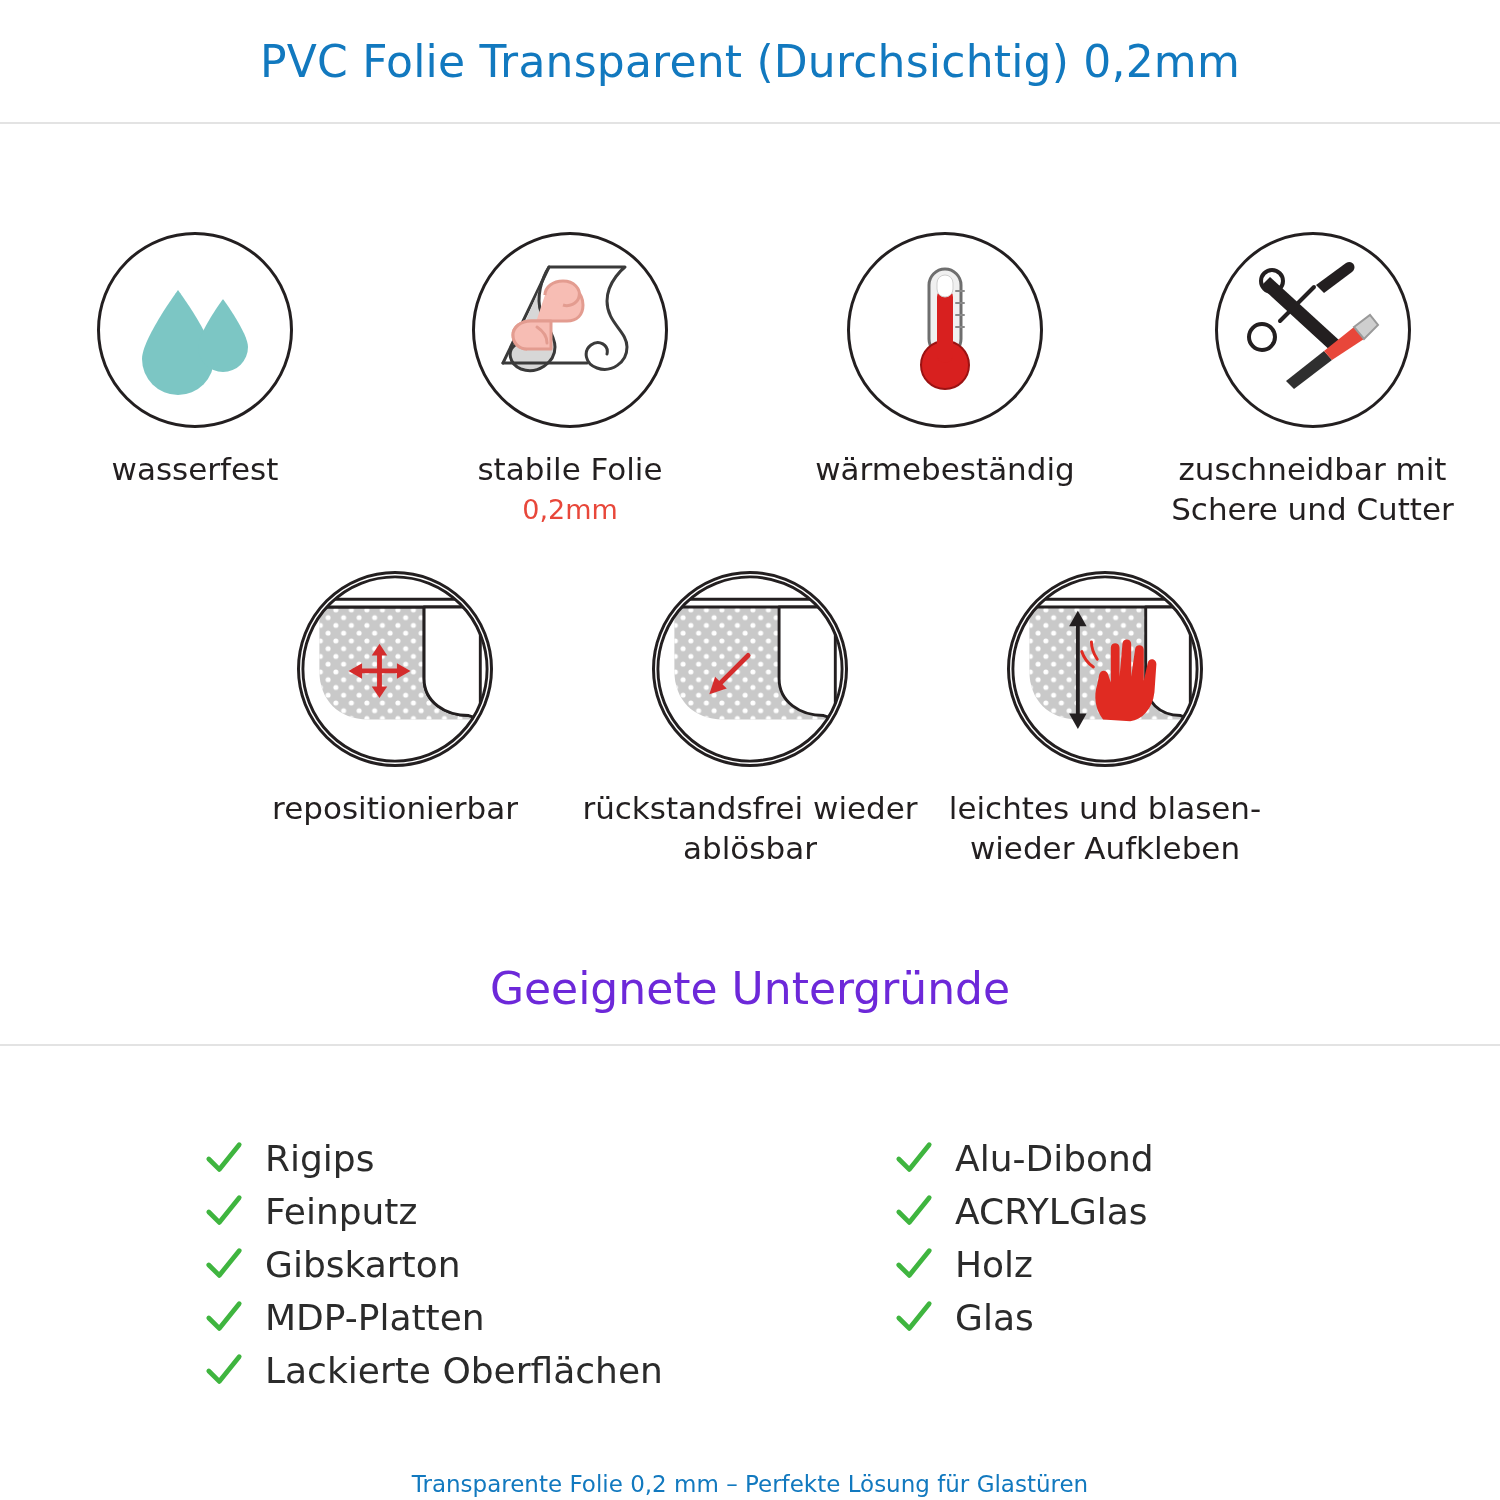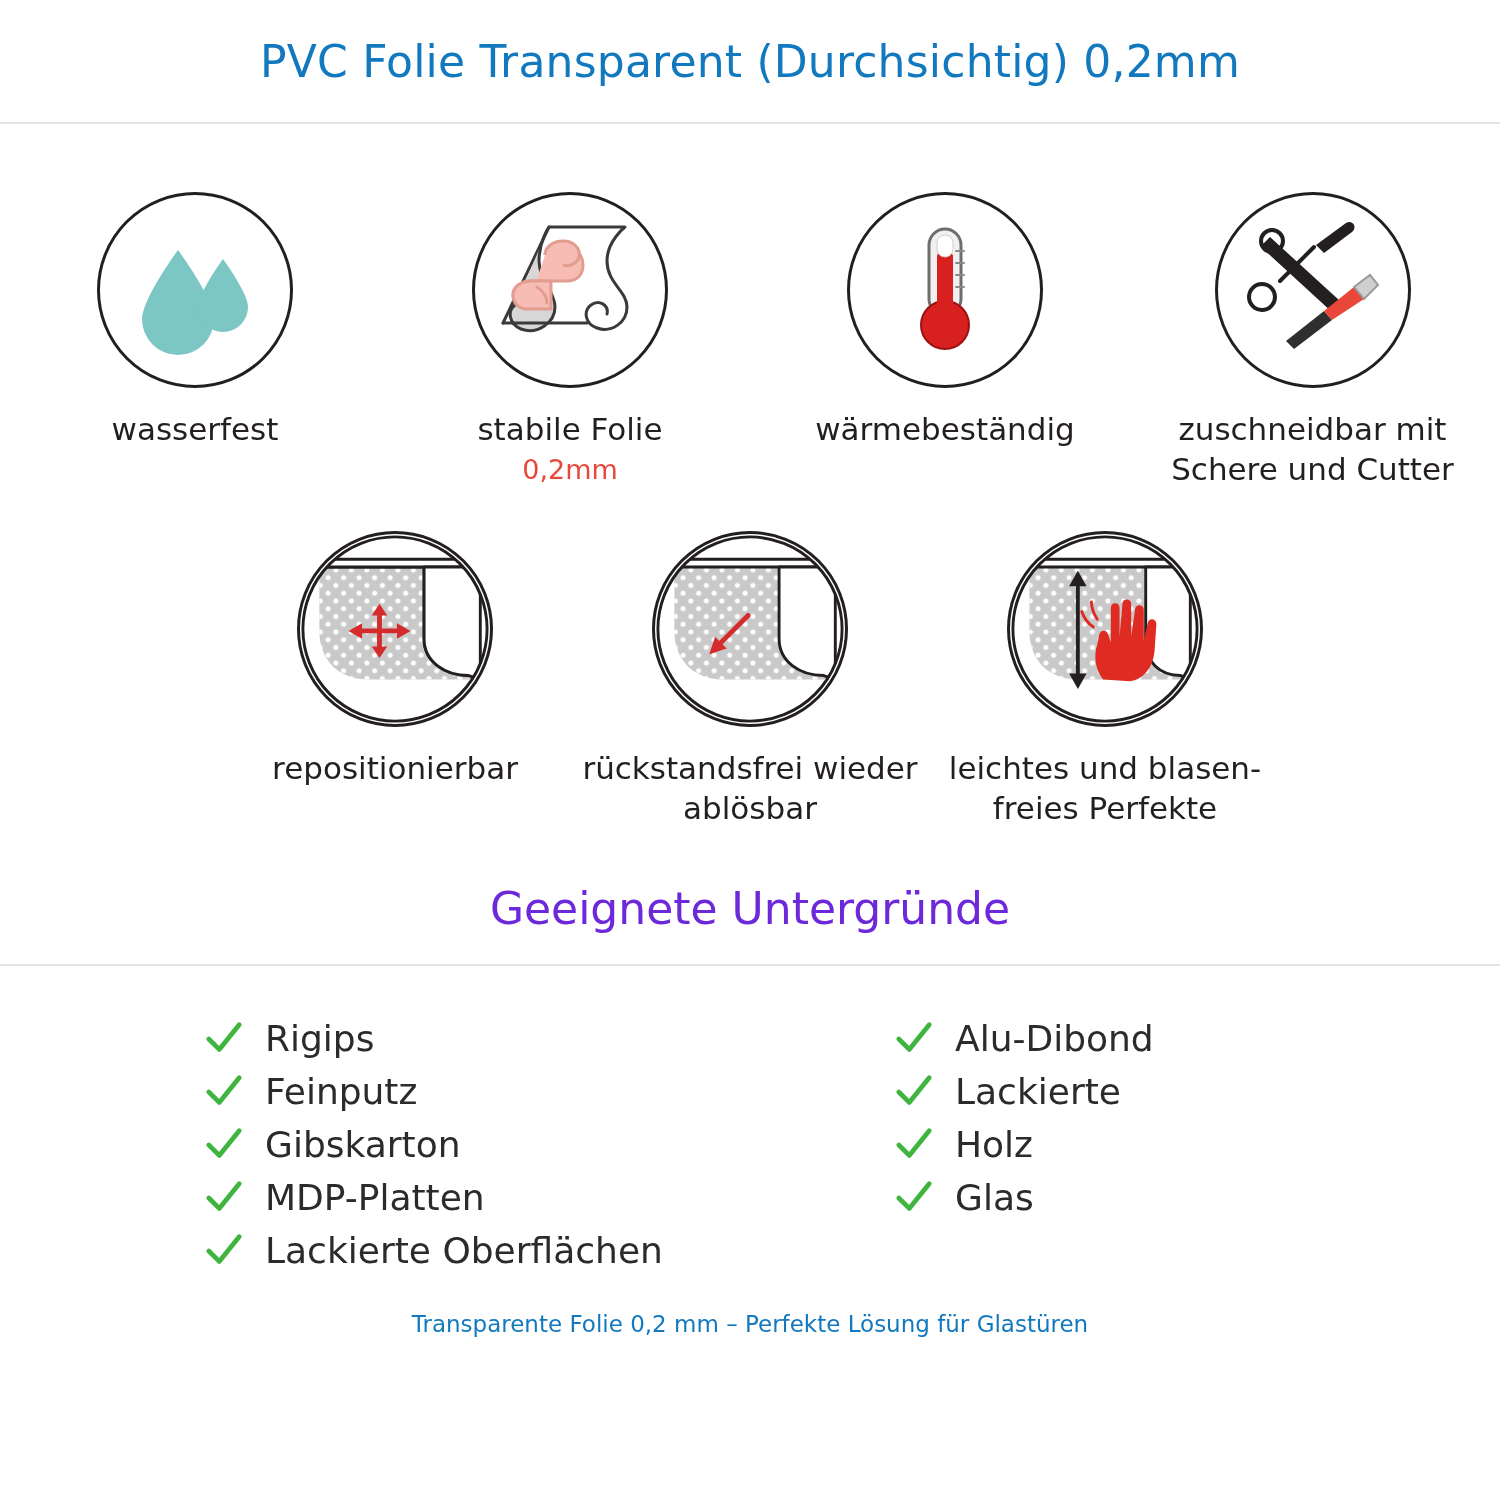--- a/index.html
+++ b/index.html
@@ -14,20 +14,21 @@
     color: #231f20;
     overflow: hidden;
     position: relative;
   }
   .page {
     width: 1500px;
     height: 1500px;
     display: flex;
     flex-direction: column;
     box-sizing: border-box;
+    gap: 40px;
   }
 
   
   .header {
     height: 124px;
     display: flex;
     align-items: center;
     justify-content: center;
     border-bottom: 2px solid #e3e3e3;
     box-sizing: border-box;
@@ -310,21 +311,21 @@
                 <path d="M96 150 C88 140 86 126 90 114 L92 104 C93 99 99 98 101 103 L104 112 L104 76 C104 70 113 70 113 76 L113 106 L116 72 C116 66 125 66 125 72 L125 106 L129 78 C129 72 138 72 138 78 L138 110 L142 92 C143 86 151 87 151 93 L149 122 C147 140 136 150 124 152 Z"></path>
               </g>
               <g stroke="#e02b22" stroke-width="3" fill="none" stroke-linecap="round">
                 <path d="M86 96 C80 92 76 86 74 80"></path>
                 <path d="M90 88 C86 82 84 76 84 70"></path>
               </g>
             </g>
             <circle cx="98" cy="98" r="95" fill="none" stroke="#231f20" stroke-width="3"></circle>
           </svg>
         </div>
-        <div class="feature-label">leichtes und blasen- freies Perfekte</div>
+        <div class="feature-label">leichtes und blasen- wieder Aufkleben</div>
       </div>
 
     </div>
   </div>
 
   <div class="section-title-wrap">
     <div class="section-title">Geeignete Untergründe</div>
   </div>
 
   <div class="substrates">
@@ -365,21 +366,21 @@
       <div class="sub-item">
         <svg class="check" viewBox="0 0 40 40">
             <path d="M4 21 L15 32 L36 6" fill="none" stroke="#3fb53f" stroke-width="5" stroke-linecap="round" stroke-linejoin="round"></path>
           </svg>
         <span>Alu-Dibond</span>
       </div>
       <div class="sub-item">
         <svg class="check" viewBox="0 0 40 40">
             <path d="M4 21 L15 32 L36 6" fill="none" stroke="#3fb53f" stroke-width="5" stroke-linecap="round" stroke-linejoin="round"></path>
           </svg>
-        <span>Lackierte</span>
+        <span>ACRYLGlas</span>
       </div>
       <div class="sub-item">
         <svg class="check" viewBox="0 0 40 40">
             <path d="M4 21 L15 32 L36 6" fill="none" stroke="#3fb53f" stroke-width="5" stroke-linecap="round" stroke-linejoin="round"></path>
           </svg>
         <span>Holz</span>
       </div>
       <div class="sub-item">
         <svg class="check" viewBox="0 0 40 40">
             <path d="M4 21 L15 32 L36 6" fill="none" stroke="#3fb53f" stroke-width="5" stroke-linecap="round" stroke-linejoin="round"></path>

